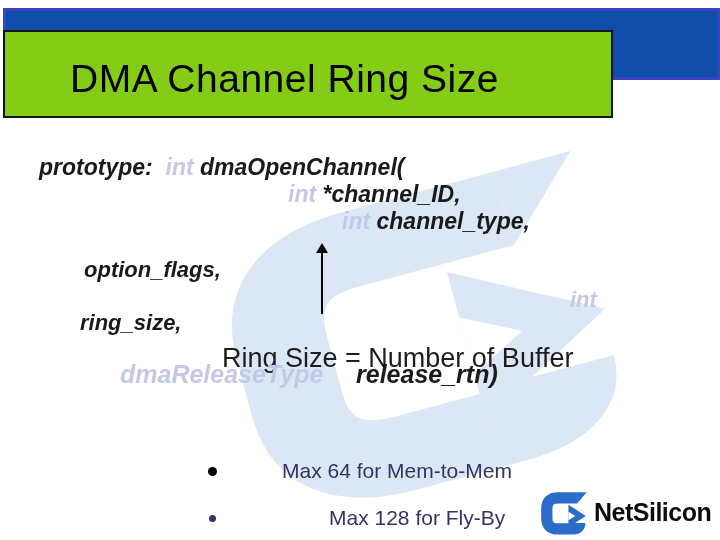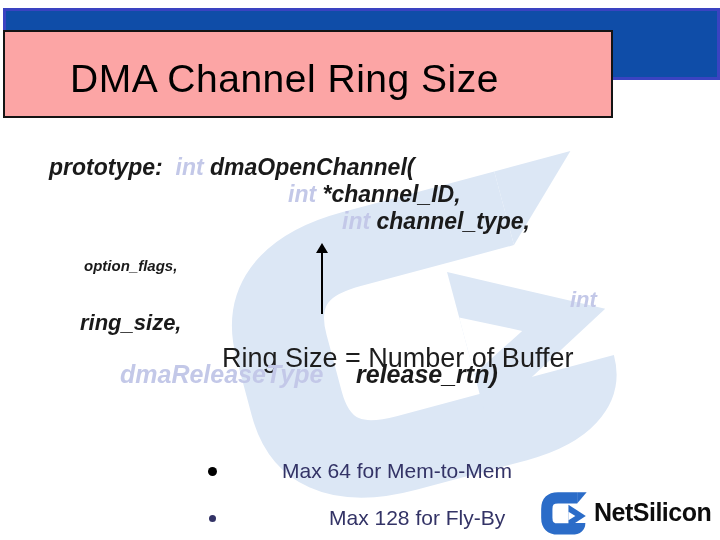--- a/index.html
+++ b/index.html
@@ -10,42 +10,42 @@
 
   
   .band{
     position:absolute;left:3px;top:8px;width:717px;height:72px;
     background:#0F4DA8;border:3px solid #3A43C1;box-sizing:border-box;z-index:1;
   }
 
   
   .titlebox{
     position:absolute;left:3px;top:30px;width:610px;height:88px;
-    background:#fca5a5;border:2px solid #141414;box-sizing:border-box;
+    background:#84cc16;border:2px solid #141414;box-sizing:border-box;
     display:flex;align-items:center;padding:10px 0 0 65px;z-index:2;
   }
   .title{font-size:39px;color:#000000;letter-spacing:0.5px;white-space:nowrap;}
 
   
   .watermark{
     position:absolute;left:218px;top:178px;width:430px;height:305px;
     transform:rotate(-15deg);z-index:0;
   }
 
   
   .code{
     position:absolute;font-style:italic;font-weight:bold;font-size:23px;
     color:#1A1A1A;white-space:pre;z-index:3;line-height:1.1;
   }
   .kw{color:#C3C8E8;}
-  .l1{left:49px;top:155px;}
+  .l1{left:39px;top:155px;}
   .l2{left:288px;top:182px;}
   .l3{left:342px;top:209px;}
   .l4{left:487px;top:236px;}
-  .l5{left:84px;top:258px;font-size:15px;}
+  .l5{left:84px;top:258px;font-size:22px;}
   .l6{left:570px;top:288px;font-size:22px;}
   .l7{left:80px;top:311px;font-size:22px;}
   .l8a{left:120px;top:361px;font-size:25px;}
   .l8b{left:356px;top:361px;font-size:25px;}
 
   
   .arrow{position:absolute;left:316px;top:243px;z-index:2;width:13px;}
   .arrow .head{width:0;height:0;border-left:6px solid transparent;border-right:6px solid transparent;border-bottom:10px solid #000000;}
   .arrow .shaft{width:2px;height:61px;background:#000000;margin-left:5px;}
 

